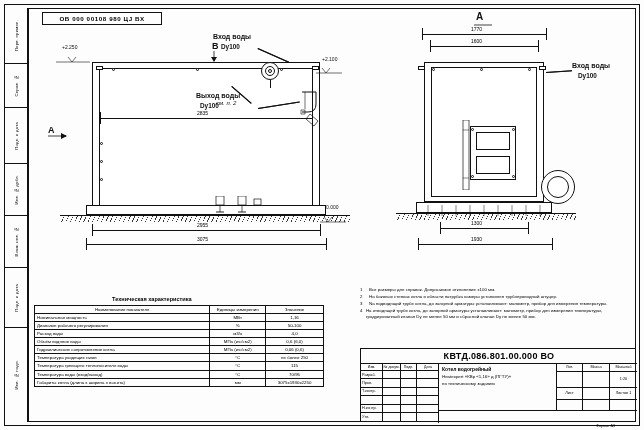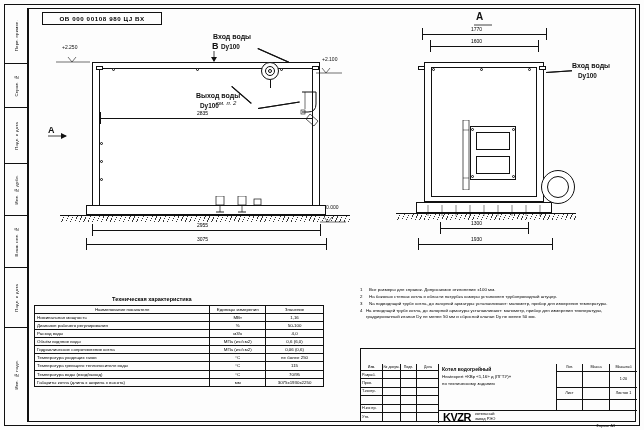--- a/index.html
+++ b/index.html
@@ -535,20 +535,21 @@
       </tr>
       <tr>
         <td>Габариты котла (длина х ширина х высота)</td>
         <td class="c">мм</td>
         <td class="c">3075х1930х2250</td>
       </tr>
     </tbody>
   </table>
 
   <div class="tb">
+    <div class="tb-code">КВТД.086.801.00.000  ВО</div>
 
     <div class="tb-left">
       <div class="tb-hdr-row">
         <div style="width:22px;">Изм.</div>
         <div style="width:18px;">№ докум.</div>
         <div style="width:16px;">Подп.</div>
         <div style="flex:1;border-right:none;">Дата</div>
       </div>
       <div class="tb-grid-row" style="top:7px;">
         <div class="c-a">Разраб.</div>
@@ -610,23 +611,16 @@
         <div class="rc2"></div>
         <div class="rc3">Листов  1</div>
       </div>
       <div class="tb-right-row" style="top:35.8px;height:11px;border-bottom:none;">
         <div class="rc1"></div>
         <div class="rc2"></div>
         <div class="rc3"></div>
       </div>
     </div>
 
-    <div class="tb-logo">
-      <div class="logo-mark">KVZR</div>
-      <div>
-        <div class="logo-sub">котельный</div>
-        <div class="logo-sub">завод РЭО</div>
-      </div>
-    </div>
   </div>
 
   <div class="format-lbl">Формат  A3</div>
 </div>
 
 </body></html>

